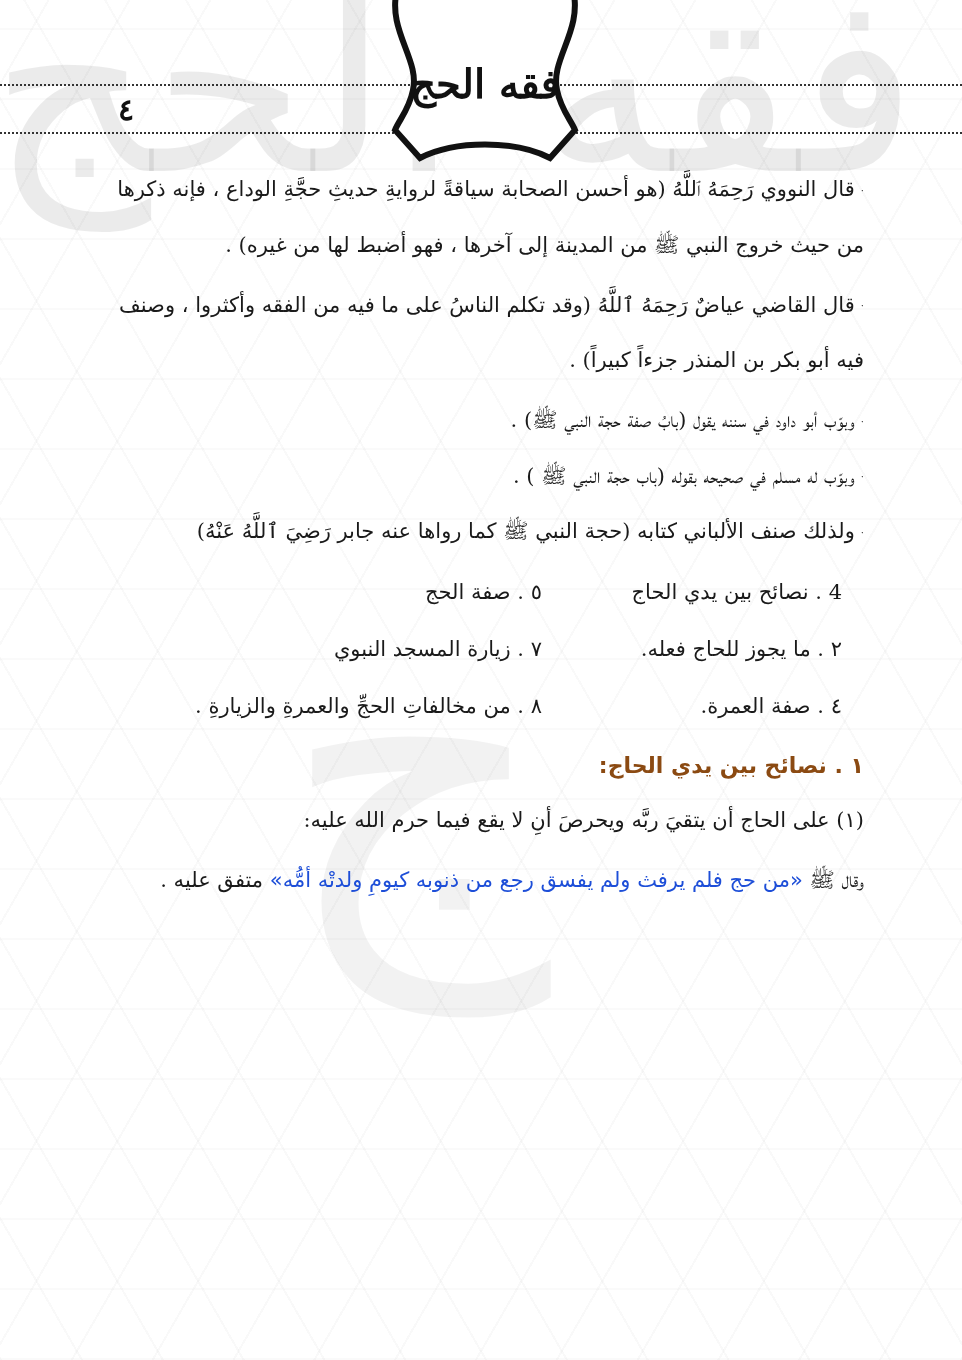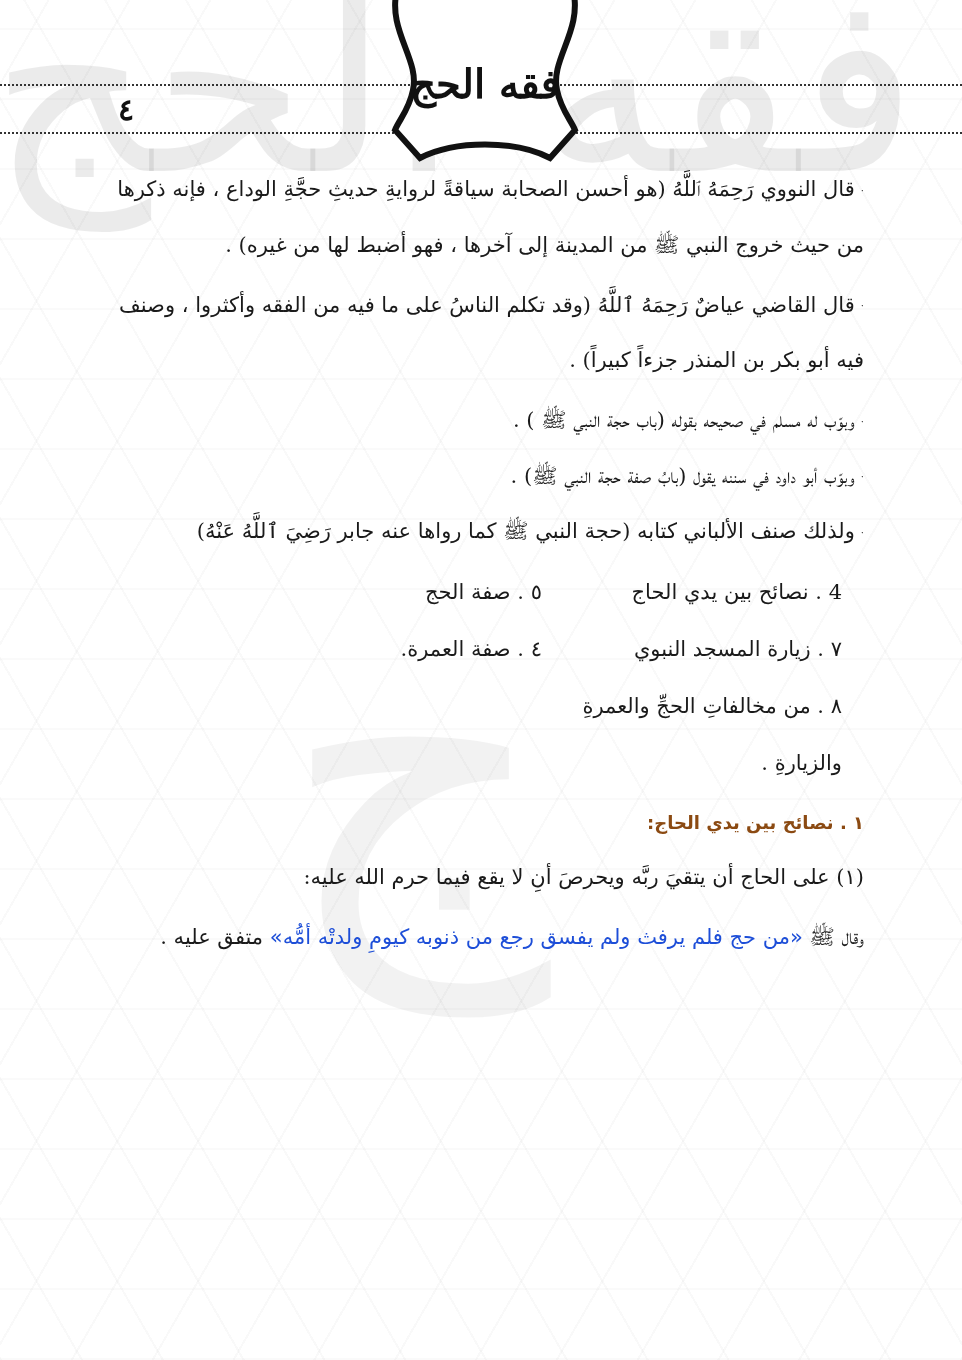--- a/index.html
+++ b/index.html
@@ -55,21 +55,21 @@
     .gap-sm { height: 6px; }
     .subheading {
       color: #7a3fa0; font-weight: bold; font-size: 20px; margin-right: 22px;
       font-family: "DejaVu Sans", sans-serif;
     }
     .list-grid {
       display: grid; grid-template-columns: 260px 1fr; column-gap: 40px;
       margin-right: 22px; margin-top: 4px; line-height: 57px;
     }
     .section-heading {
-      color: #8b4a12; font-weight: bold; font-size: 18px;
+      color: #8b4a12; font-weight: bold; font-size: 22px;
       font-family: "DejaVu Sans", sans-serif; margin-top: 4px;
     }
     .quran { color: #1f3a7a; font-weight: bold; }
     .quran-ref { color: #1a1a1a; }
     .hadith { color: #1d4ed8; font-weight: normal; font-family: "DejaVu Sans", sans-serif; }
   </style>
 </head>
 <body>
 
 <div class="bg-pattern"></div>
@@ -91,33 +91,34 @@
 <div class="content">
   <p class="para">
     <span class="bullet">·</span><span>قال النووي رَحِمَهُ ٱللَّهُ (هو أحسن الصحابة سياقةً لروايةِ حديثِ حجَّةِ الوداع ، فإنه ذكرها من حيث خروج النبي ﷺ من المدينة إلى آخرها ، فهو أضبط لها من غيره) .</span>
   </p>
   <div class="gap-sm"></div>
   <p class="para">
     <span class="bullet">·</span><span>قال القاضي عياضٌ رَحِمَهُ ٱللَّهُ (وقد تكلم الناسُ على ما فيه من الفقه وأكثروا ، وصنف فيه أبو بكر بن المنذر جزءاً كبيراً) .</span>
   </p>
   <div class="gap-sm"></div>
   <p class="para">
-    <span class="bullet">·</span><span>وبوّب له مسلم في صحيحه بقوله (باب حجة النبي ﷺ ) .</span>
+    <span class="bullet">·</span><span>وبوّب أبو داود في سننه يقول (بابُ صفة حجة النبي ﷺ) .</span>
   </p>
   <p class="para">
-    <span class="bullet">·</span><span>وبوّب أبو داود في سننه يقول (بابُ صفة حجة النبي ﷺ) .</span>
+    <span class="bullet">·</span><span>وبوّب له مسلم في صحيحه بقوله (باب حجة النبي ﷺ ) .</span>
   </p>
   <p class="para">
     <span class="bullet">·</span><span>ولذلك صنف الألباني كتابه (حجة النبي ﷺ كما رواها عنه جابر رَضِيَ ٱللَّهُ عَنْهُ)</span>
   </p>
 
 
   <div class="list-grid">
     <div>4 . نصائح بين يدي الحاج</div>
     <div>٥ . صفة الحج</div>
+    <div>٢ . ما يجوز للحاج فعله.</div>
     <div>٧ . زيارة المسجد النبوي</div>
     <div>٤ . صفة العمرة.</div>
     <div>٨ . من مخالفاتِ الحجِّ والعمرةِ والزيارةِ .</div>
   </div>
 
   <div class="section-heading">١ . نصائح بين يدي الحاج:</div>
 
   <p class="para">
     <span>(١)  على الحاج أن يتقيَ ربَّه ويحرصَ أنِ لا يقع فيما حرم الله عليه:</span>
   </p>

